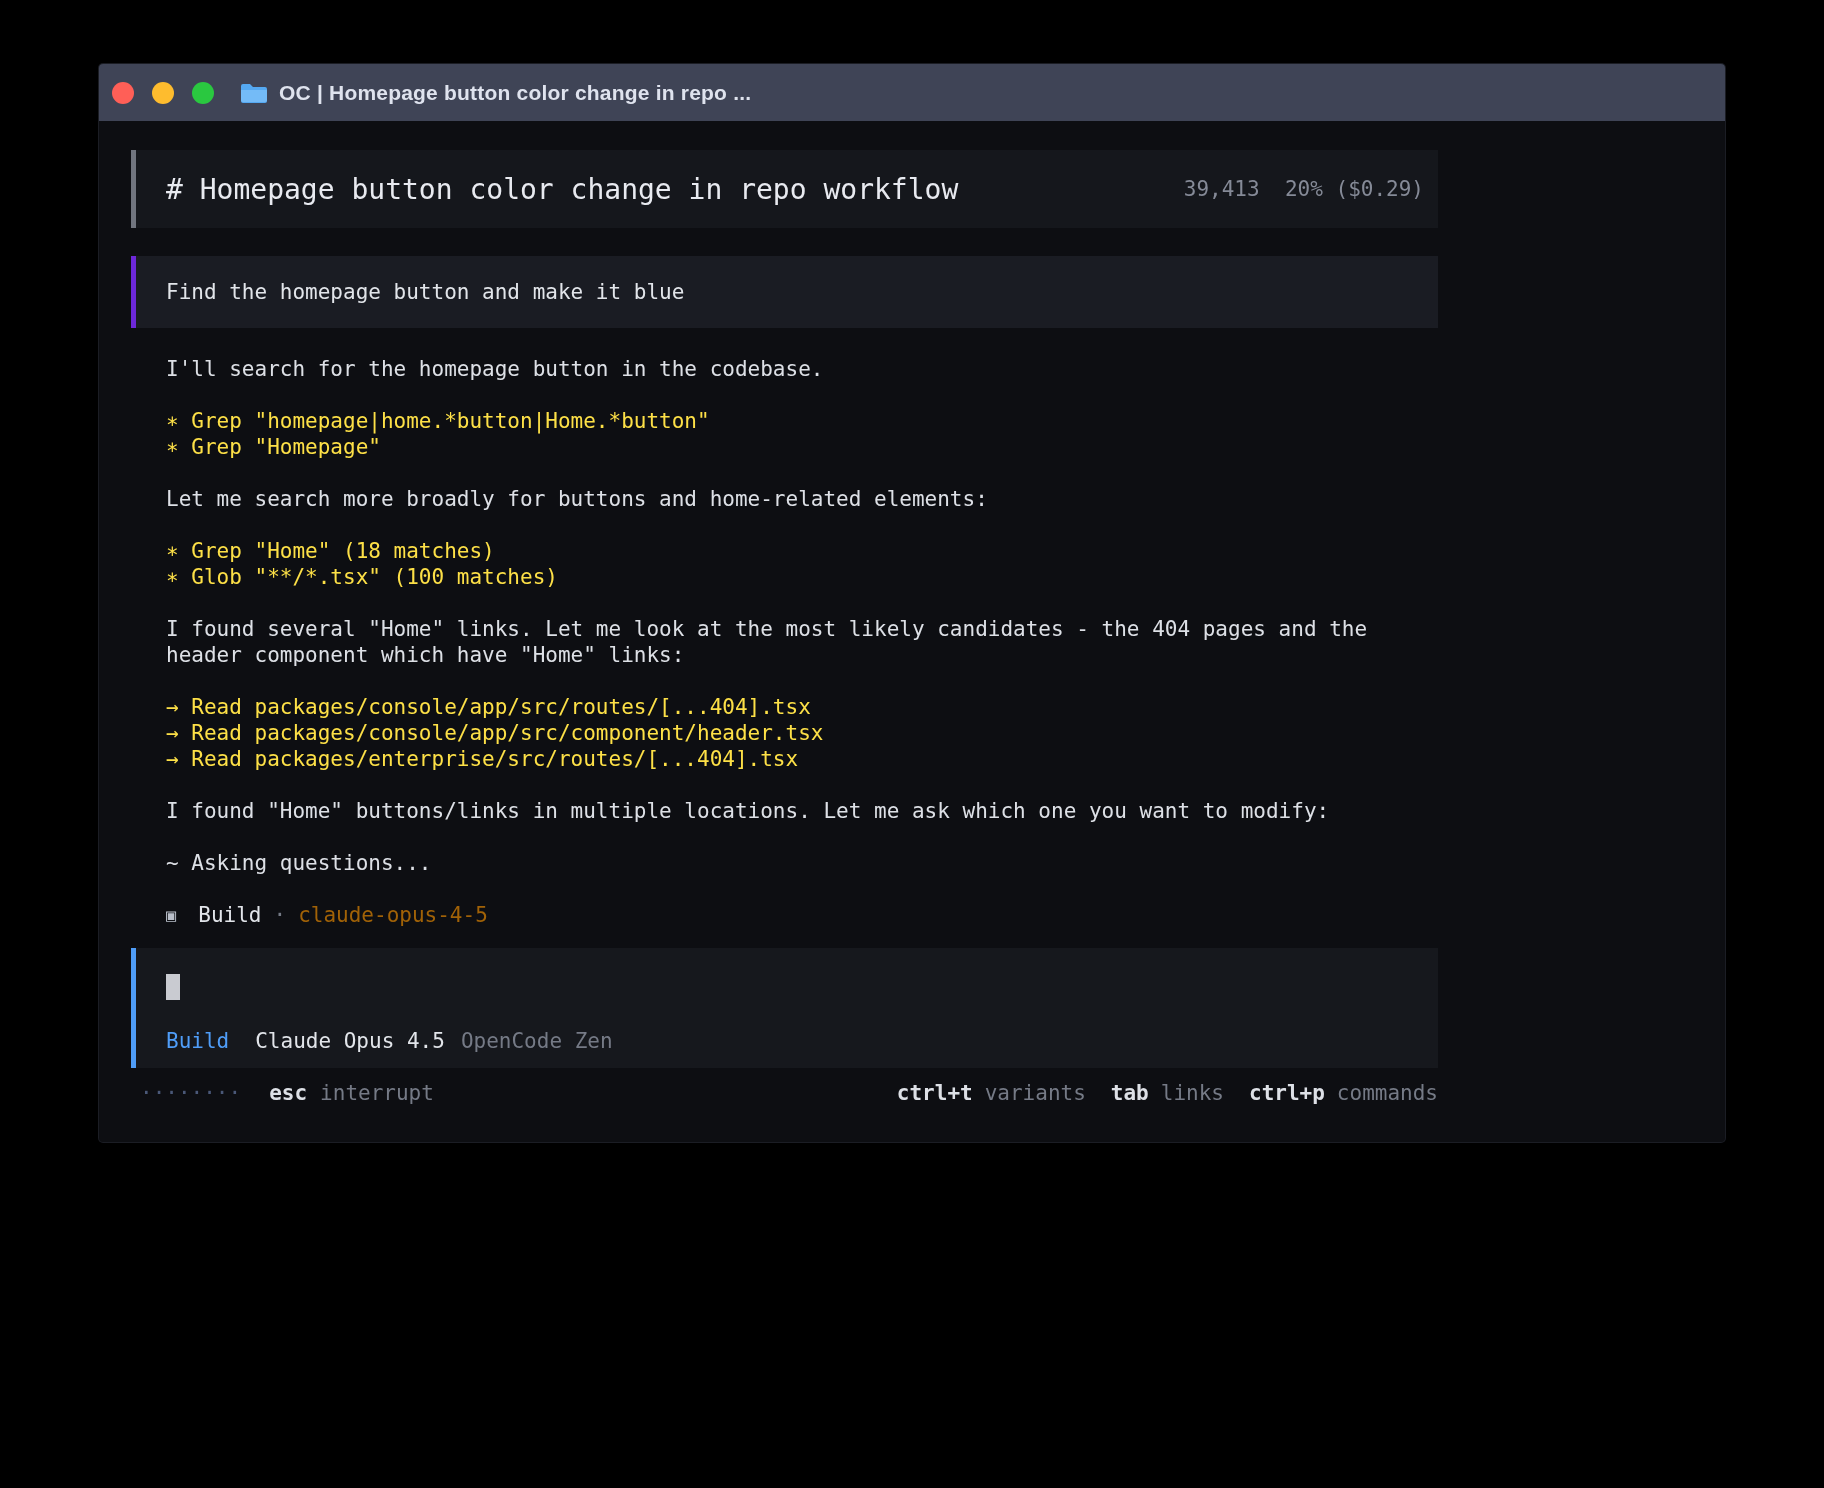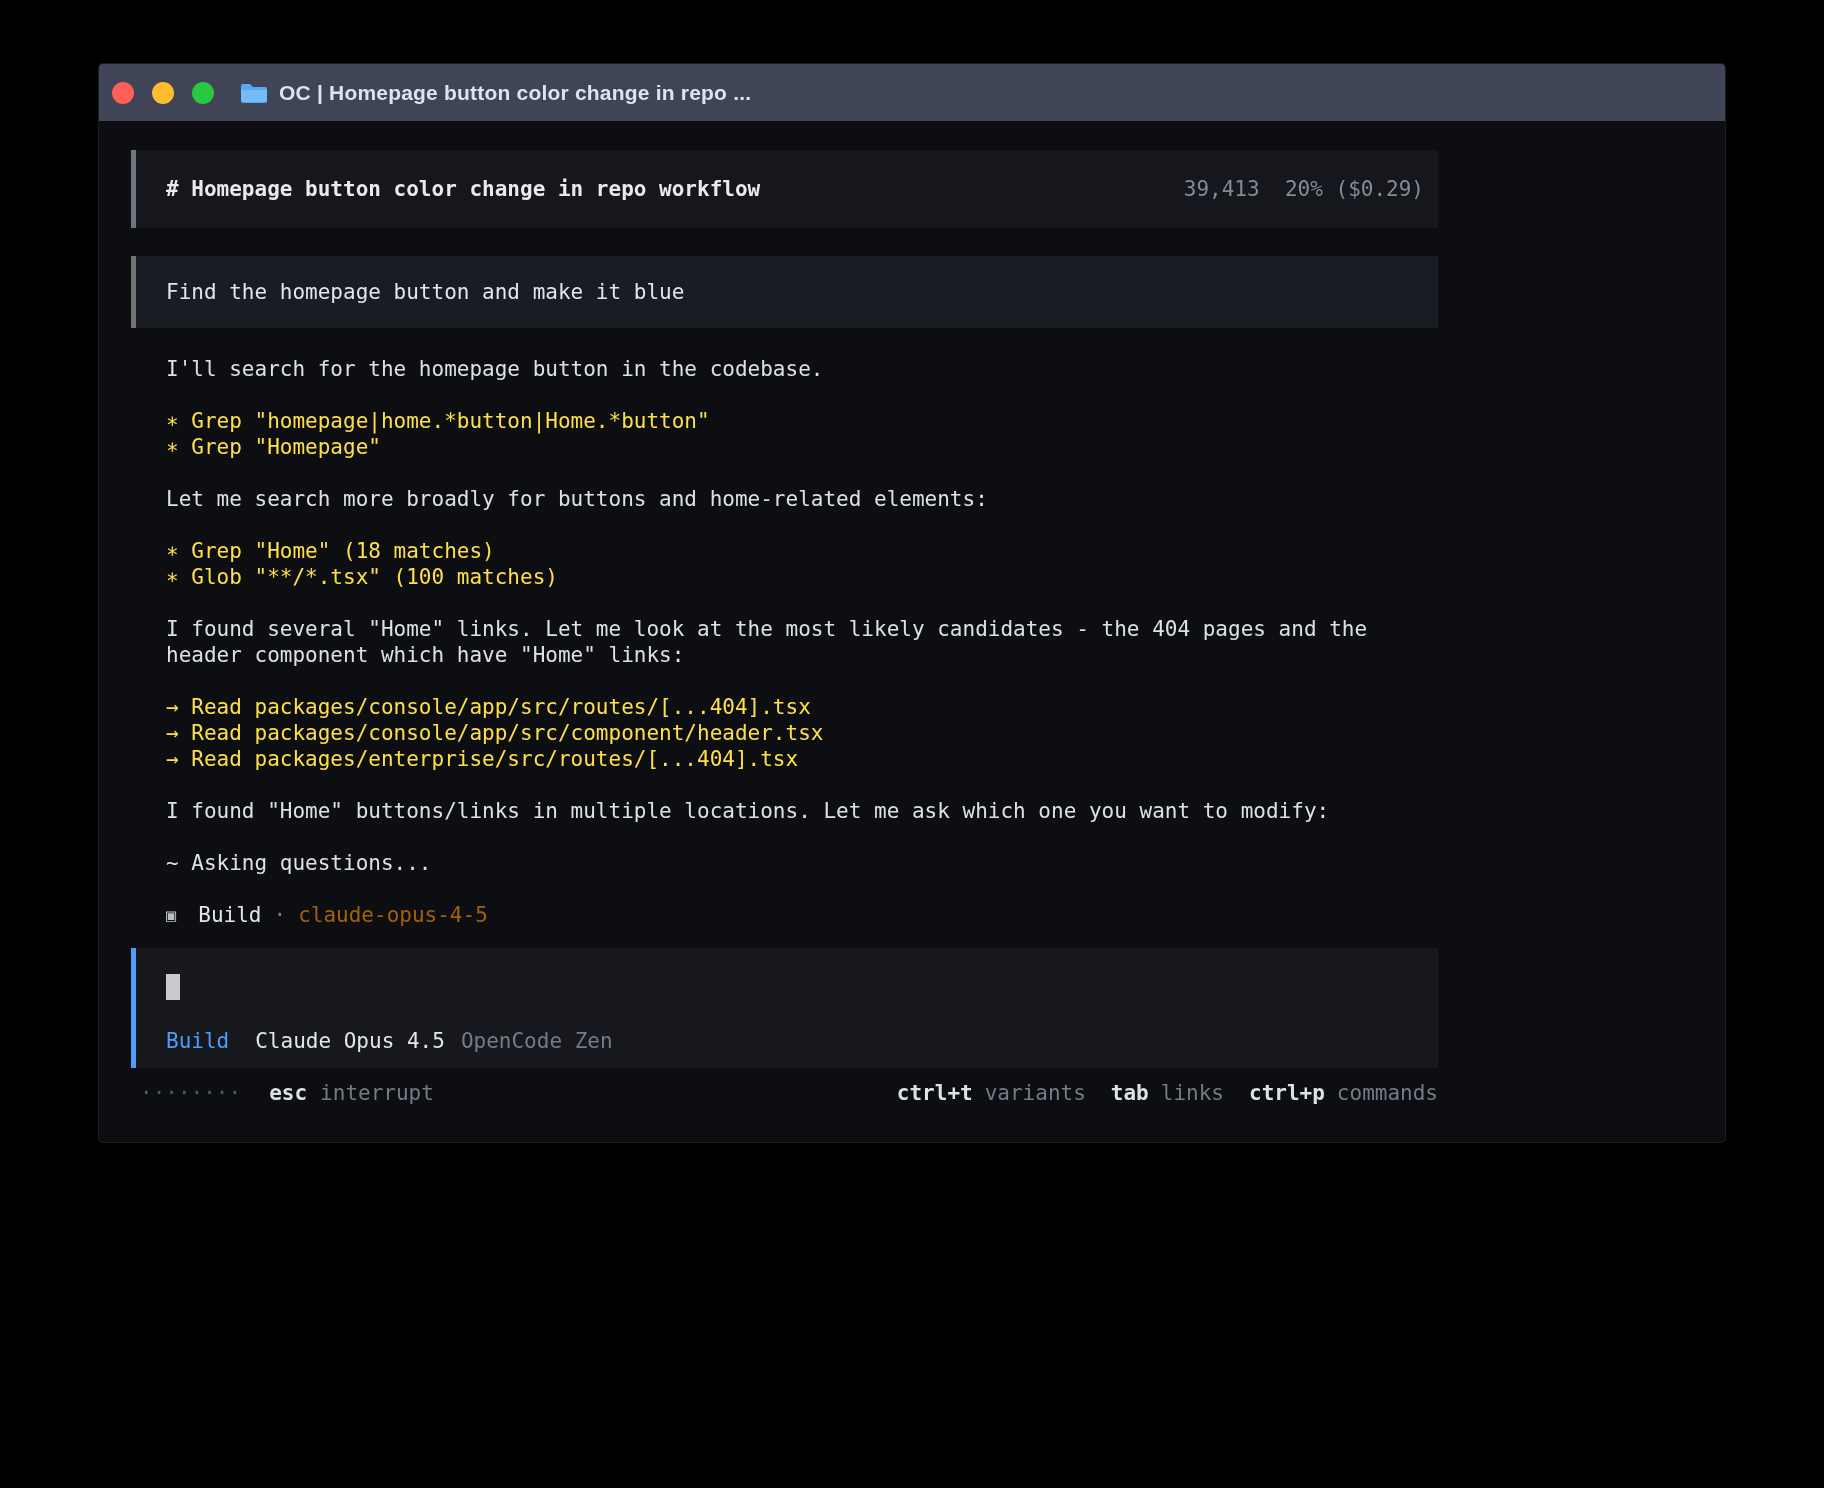--- a/index.html
+++ b/index.html
@@ -21,25 +21,25 @@
   .folder { margin-left:26px; display:flex; align-items:center; }
   .wtitle { font-family:"Liberation Sans", sans-serif; font-weight:bold;
             font-size:21px; color:#dfe3ee; margin-left:11px; letter-spacing:0.2px; }
 
   
   .content { margin-left:32px; width:1307px; }
 
   .session-header { margin-top:29px; height:78px; background:#15171c;
                     border-left:5px solid #71757f; display:flex; align-items:center;
                     justify-content:space-between; padding:0 14px 0 30px; }
-  .session-title { font-weight:bold; font-size:21px; color:#e8eaf0; white-space:pre; }
+  .session-title { font-weight:normal; font-size:28px; color:#e8eaf0; white-space:pre; }
   .session-stats { font-size:21px; color:#858a97; white-space:pre; }
 
   .user-block { margin-top:28px; height:72px; background:#1a1c23;
-                border-left:5px solid #737373; display:flex; align-items:center;
+                border-left:5px solid #6d28d9; display:flex; align-items:center;
                 padding-left:30px; font-size:21px; color:#e2e5ea; white-space:pre; }
 
   .lines { margin-top:28px; padding-left:35px; width:1275px; font-size:21px; }
   .line { min-height:26px; line-height:26px; white-space:pre-wrap; }
   .line.text { color:#dde0e6; }
   .line.tool { color:#fde047; }
 
   .agent-status { margin-top:26px; height:26px; padding-left:35px; font-size:21px;
                   display:flex; align-items:center; }
   .agent-icon { font-size:17px; color:#b9bfc9; margin-right:22px; line-height:26px; }

